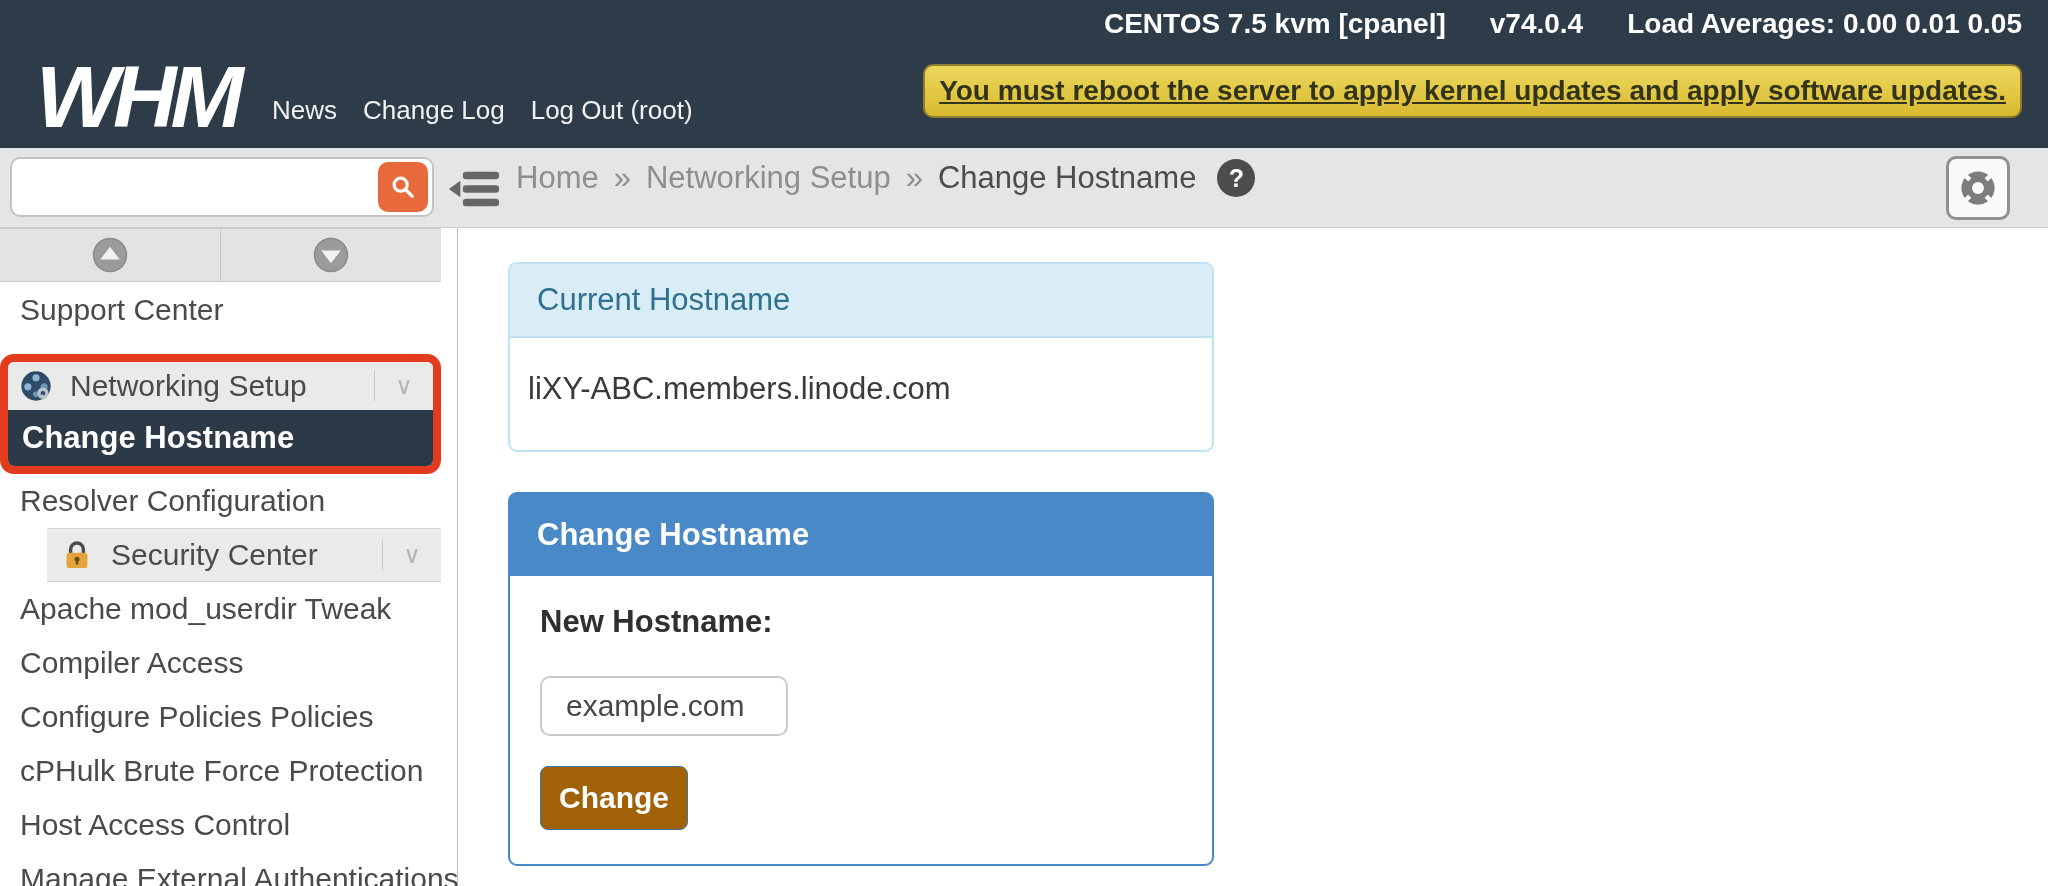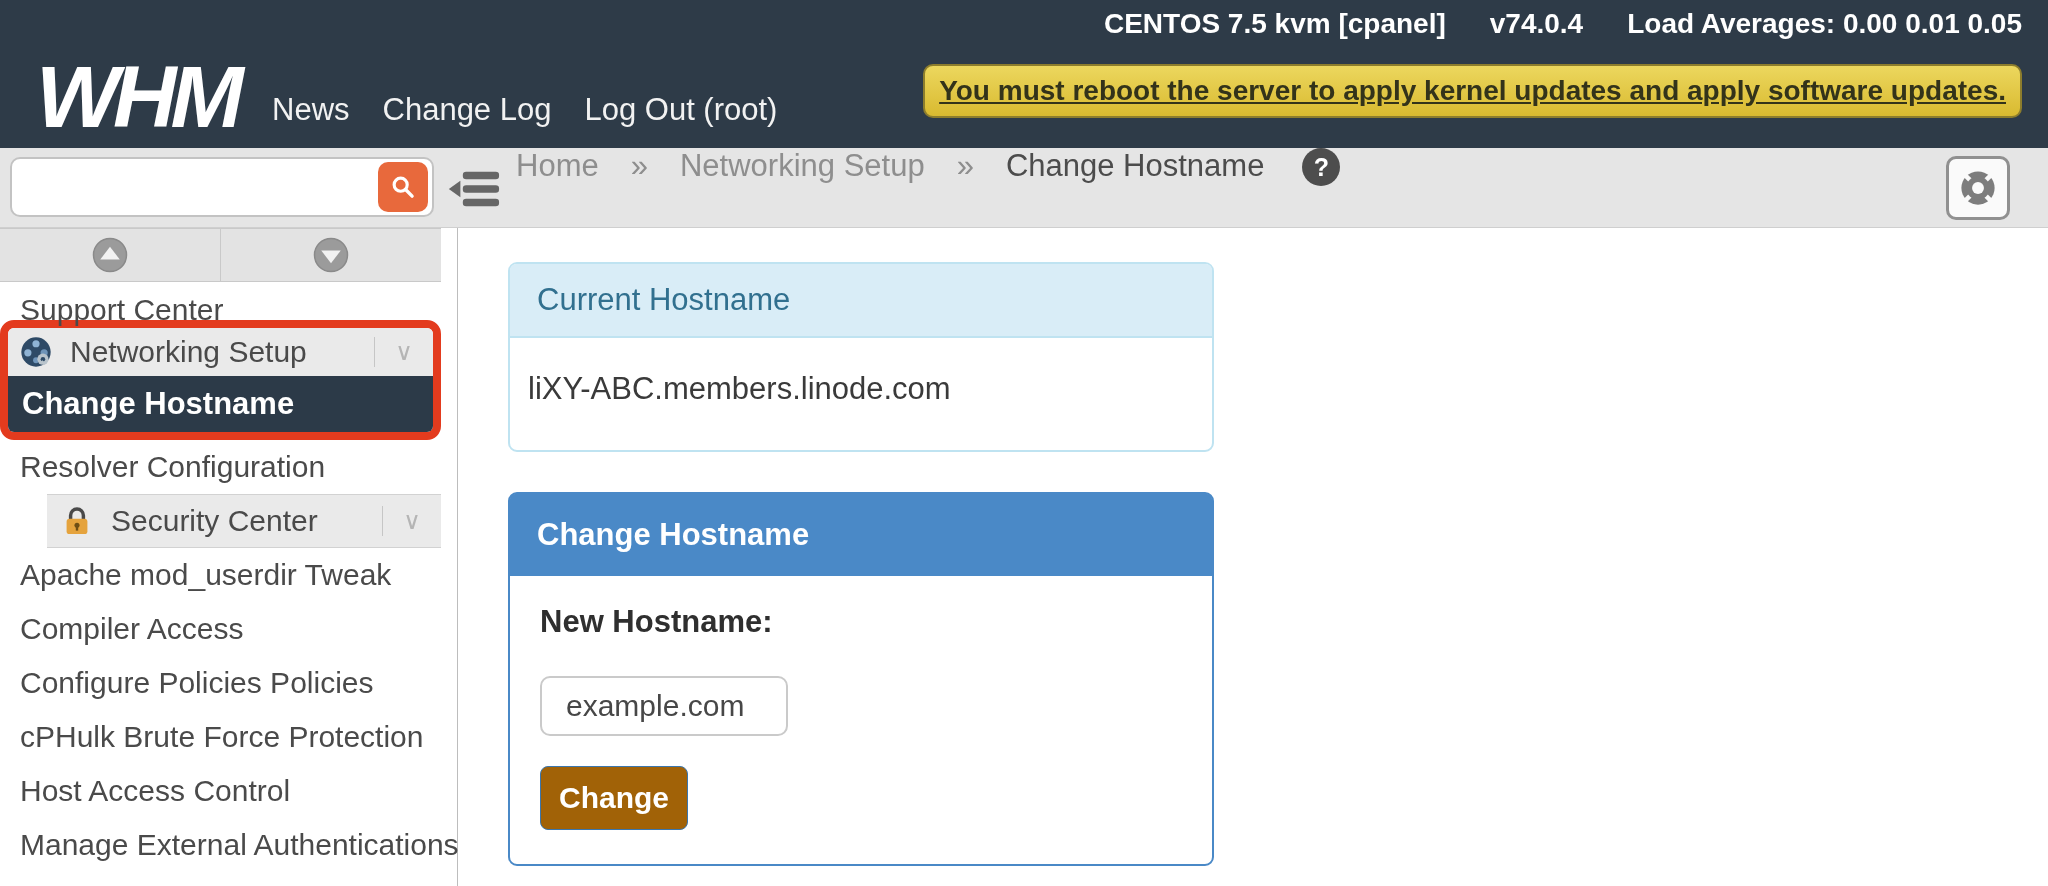--- a/index.html
+++ b/index.html
@@ -23,22 +23,22 @@
     color:#ffffff; font-size:28px; font-weight:600; white-space:nowrap;
   }
   .whm-logo {
     position:absolute; left:36px; top:54px;
     color:#ffffff; font-size:88px; line-height:86px;
     font-weight:900; font-style:italic; letter-spacing:-6px;
     cursor:pointer; user-select:none;
   }
   .top-nav {
     position:absolute; left:272px; top:88px;
-    display:flex; gap:33px;
-    font-size:31px; line-height:44px; color:#f2f2f2; white-space:nowrap;
+    display:flex; gap:26px;
+    font-size:26px; line-height:44px; color:#f2f2f2; white-space:nowrap;
   }
   .top-nav a { color:#f2f2f2; text-decoration:none; cursor:pointer; }
   .reboot-banner {
     position:absolute; right:26px; top:64px; height:54px;
     padding:0 14px;
     display:flex; align-items:center;
     background:linear-gradient(#ecd75e, #d9ba30);
     border:2px solid #8d7d2c; border-radius:10px;
     font-size:28px; font-weight:600; color:#33331a;
     text-decoration:underline; white-space:nowrap; cursor:pointer;
@@ -63,21 +63,21 @@
     position:absolute; right:4px; top:3px; width:50px; height:50px;
     background:#e8693c; border:none; border-radius:10px;
     display:flex; align-items:center; justify-content:center; cursor:pointer;
   }
   .collapse-btn {
     position:absolute; left:448px; top:19px; width:56px; height:44px;
     background:none; border:none; cursor:pointer; padding:0;
   }
   .breadcrumb {
     position:absolute; left:516px; top:0; height:60px;
-    display:flex; gap:32px;
+    display:flex; align-items:center; gap:15px;
     font-size:31px; color:#8e8e8e; white-space:nowrap;
   }
   .breadcrumb a { color:#8e8e8e; text-decoration:none; cursor:pointer; }
   .breadcrumb .current { color:#4c4c4c; }
   .bc-help {
     width:38px; height:38px; border-radius:50%;
     background:#4d4d4d; color:#ffffff;
     display:flex; align-items:center; justify-content:center;
     font-size:25px; font-weight:700; margin-left:6px; cursor:pointer;
   }
@@ -102,21 +102,21 @@
   .scrollrow .cell {
     flex:1; display:flex; align-items:center; justify-content:center;
     background:none; border:none; cursor:pointer;
   }
   .scrollrow .cell:first-child { border-right:1px solid #c9c9c9; }
   .nav-item {
     height:54px; line-height:54px; padding-left:20px;
     font-size:30px; color:#4a4a4a; white-space:nowrap;
     cursor:pointer; background:#fff;
   }
-  .nav-item.tall { height:38px; line-height:55px; }
+  .nav-item.tall { height:72px; line-height:55px; }
   .red-wrap {
     width:441px; border:8px solid #e33b1e; border-radius:14px;
     overflow:hidden; background:#fff;
   }
   .section-row {
     height:48px; background:#eaeaea;
     display:flex; align-items:center; padding-left:12px; cursor:pointer;
   }
   .section-row.standalone {
     height:54px; padding-left:14px;

